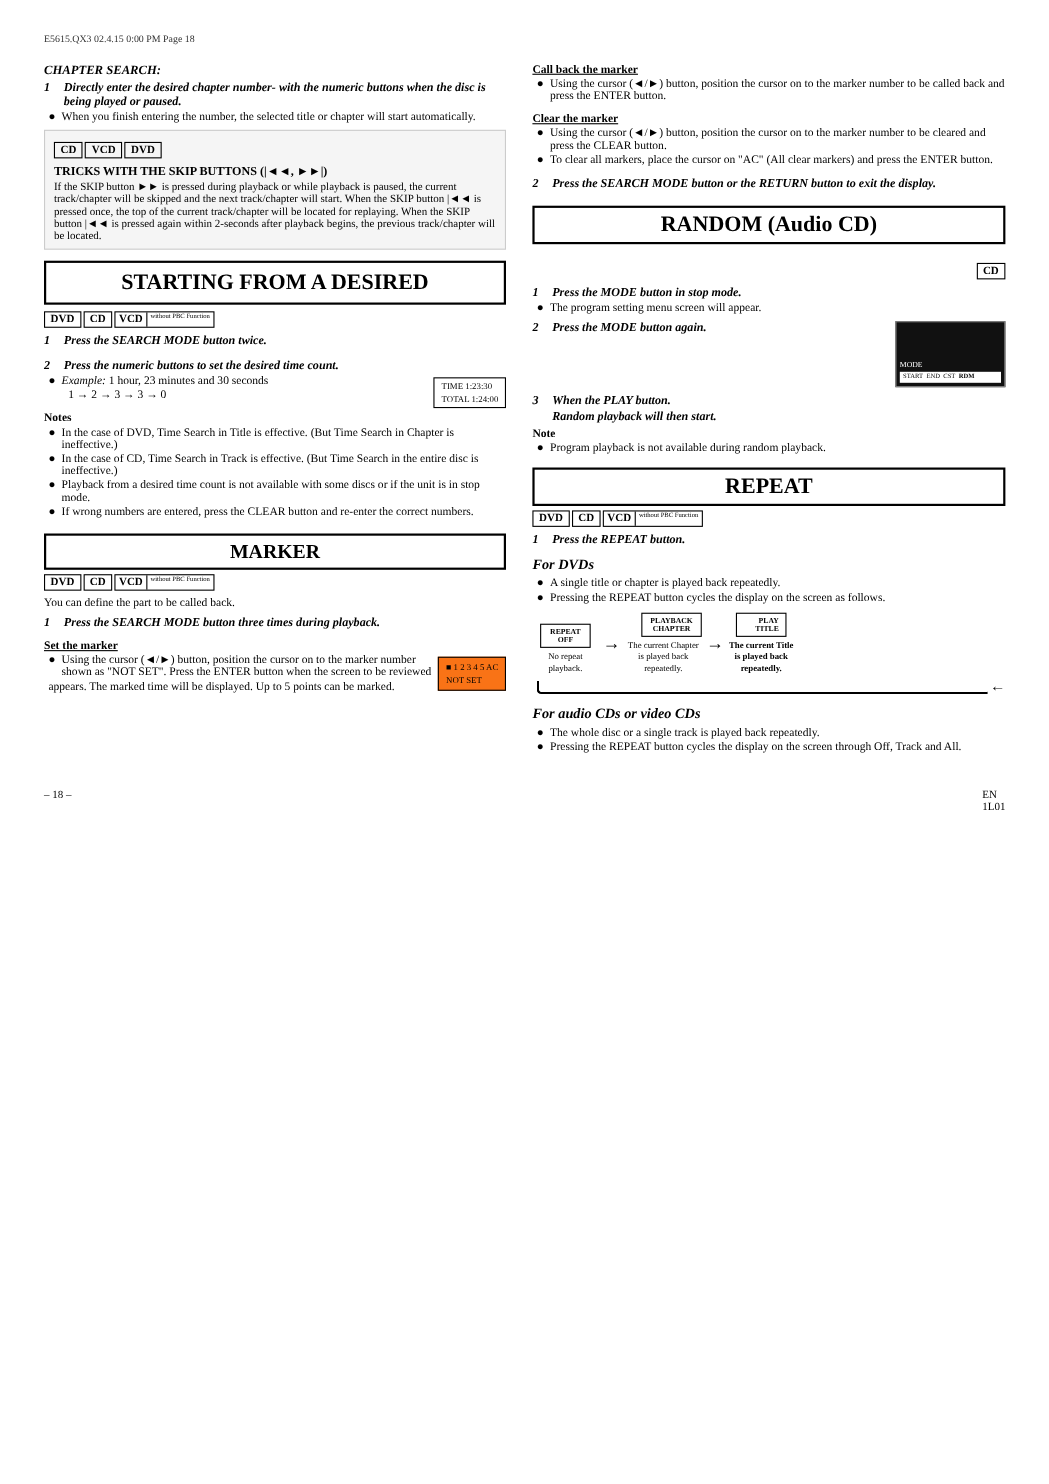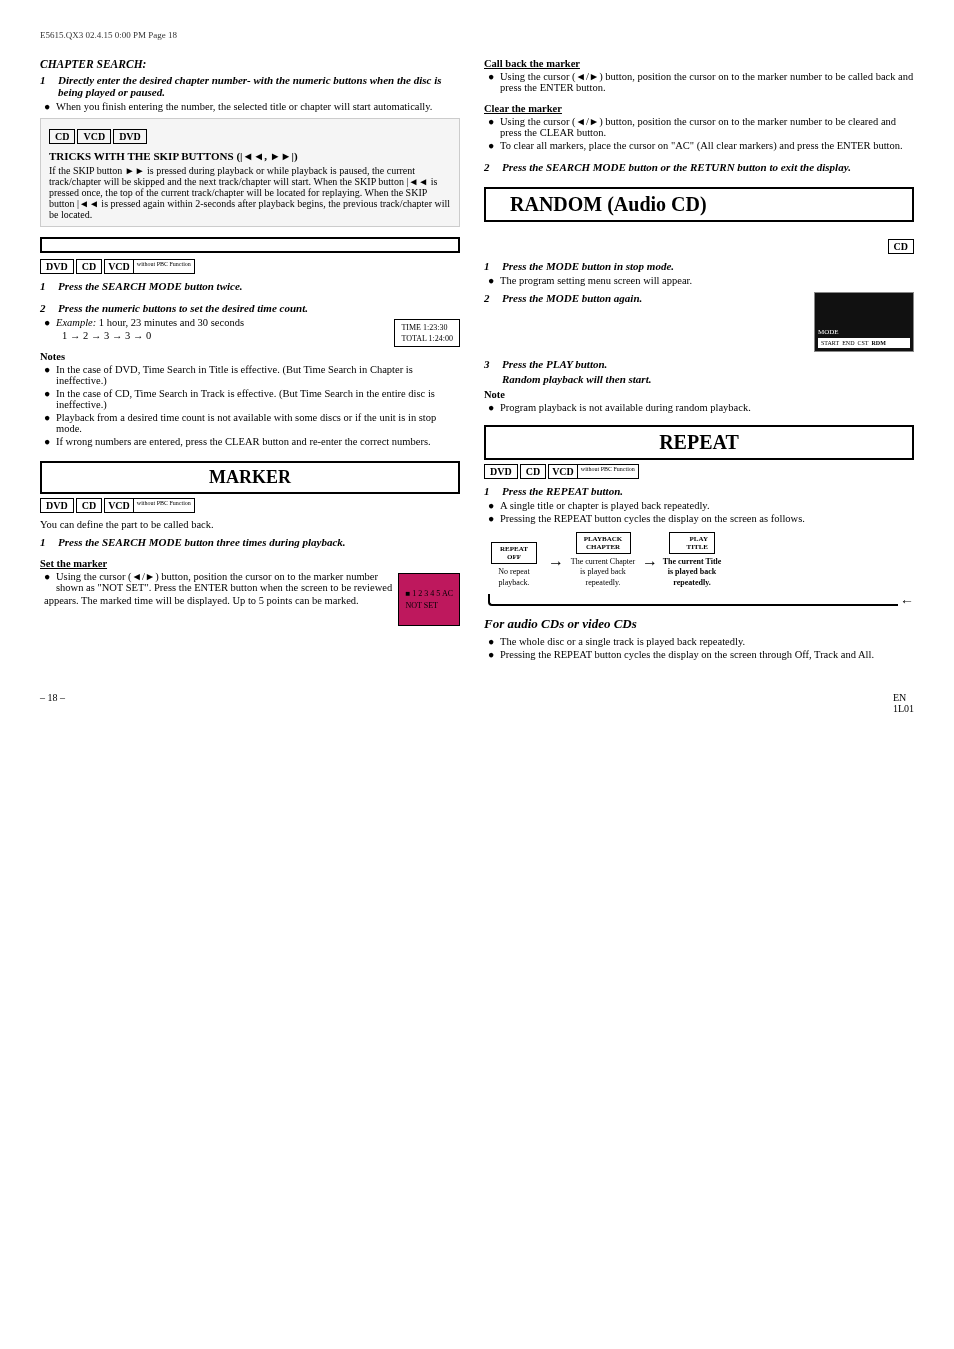--- a/index.html
+++ b/index.html
@@ -108,20 +108,21 @@
       margin: 14px 0 4px 0;
     }
     .marker-title {
       font-size: 18px;
       font-weight: bold;
     }
 
     
     .random-box {
       border: 2px solid #000;
+      text-align: center;
       padding: 4px 24px;
       margin-bottom: 17px;
     }
     .random-title {
       font-size: 20px;
       font-weight: bold;
     }
 
     
     .repeat-box {
@@ -148,23 +149,23 @@
       padding: 2px 6px;
       font-size: 8px;
       line-height: 1.4;
       float: right;
       margin-top: 2px;
       background: #fff;
     }
 
     .marker-display {
       border: 1px solid #000;
-      padding: 14px 6px;
+      padding: 3px 6px;
       font-size: 8px;
-      background: #be185d;
+      background: #f97316;
       display: inline-block;
       margin-top: 4px;
       line-height: 1.4;
     }
 
     
     .sub-heading {
       font-style: italic;
       font-weight: bold;
       font-size: 13px;
@@ -239,20 +240,21 @@
             <div class="badge">VCD</div>
             <div class="badge">DVD</div>
           </div>
           <div style="font-weight:bold; font-size:11px;">TRICKS WITH THE SKIP BUTTONS (|◄◄, ►►|)</div>
           <div style="font-size:10px; margin-top:3px;">If the SKIP button ►► is pressed during playback or while playback is paused, the current track/chapter will be skipped and the next track/chapter will start. When the SKIP button |◄◄ is pressed once, the top of the current track/chapter will be located for replaying. When the SKIP button |◄◄ is pressed again within 2-seconds after playback begins, the previous track/chapter will be located.</div>
         </div>
       </div>
 
       <div>
         <div class="big-section-box">
+          <div class="big-section-title">STARTING FROM A DESIRED</div>
         </div>
 
         <div class="format-badges">
           <div class="badge">DVD</div>
           <div class="badge">CD</div>
           <div style="display:flex; border: 1.5px solid #000;">
             <span style="font-weight:bold; font-size:10px; padding:1px 3px;">VCD</span>
             <span style="font-size:6px; border-left:1px solid #000; padding:1px 3px; line-height:1.2;">without PBC Function</span>
           </div>
         </div>
@@ -392,21 +394,21 @@
               <span>START</span>
               <span>END</span>
               <span>CST</span>
               <span style="font-weight:bold;">RDM</span>
             </div>
           </div>
         </div>
 
         <div class="step">
           <span class="step-num step-bold-italic">3</span>
-          <span class="step-text">Press the PLAY button.</span>
+          <span class="step-text">When the PLAY button.</span>
         </div>
         <div style="font-style:italic; font-weight:bold; padding-left:18px; font-size:11px; margin-bottom:2px;">Random playback will then start.</div>
 
         <div class="notes-label">Note</div>
         <div class="bullet-item">
           <span class="bullet">●</span>
           <span>Program playback is not available during random playback.</span>
         </div>
       </div>
 
@@ -422,20 +424,21 @@
             <span style="font-weight:bold; font-size:10px; padding:1px 3px;">VCD</span>
             <span style="font-size:6px; border-left:1px solid #000; padding:1px 3px; line-height:1.2;">without PBC Function</span>
           </div>
         </div>
 
         <div class="step">
           <span class="step-num step-bold-italic">1</span>
           <span class="step-text">Press the REPEAT button.</span>
         </div>
 
+        <div class="sub-heading">For DVDs</div>
 
         <div class="bullet-item">
           <span class="bullet">●</span>
           <span>A single title or chapter is played back repeatedly.</span>
         </div>
         <div class="bullet-item">
           <span class="bullet">●</span>
           <span>Pressing the REPEAT button cycles the display on the screen as follows.</span>
         </div>
 
@@ -443,21 +446,21 @@
           <div style="display:flex; flex-direction:column; align-items:center;">
             <div style="border:1px solid #000; padding:2px 6px; font-size:7px; font-weight:bold; text-align:center; min-width:46px;">
               <div>REPEAT</div>
               <div>OFF</div>
             </div>
             <div style="font-size:8px; text-align:center; margin-top:3px; max-width:60px; line-height:1.3;">No repeat playback.</div>
           </div>
 
           <div style="font-size:16px; margin-bottom:18px;">→</div>
 
-          <div style="display:flex; flex-direction:column; align-items:center;">
+          <div style="display:flex; flex-direction:column; align-items:flex-end;">
             <div style="border:1px solid #000; padding:2px 6px; font-size:7px; font-weight:bold; text-align:center; min-width:55px;">
               <div>PLAYBACK</div>
               <div>CHAPTER</div>
             </div>
             <div style="font-size:8px; text-align:center; margin-top:3px; max-width:70px; line-height:1.3;">The current Chapter is played back repeatedly.</div>
           </div>
 
           <div style="font-size:16px; margin-bottom:18px;">→</div>
 
           <div style="display:flex; flex-direction:column; align-items:center;">

